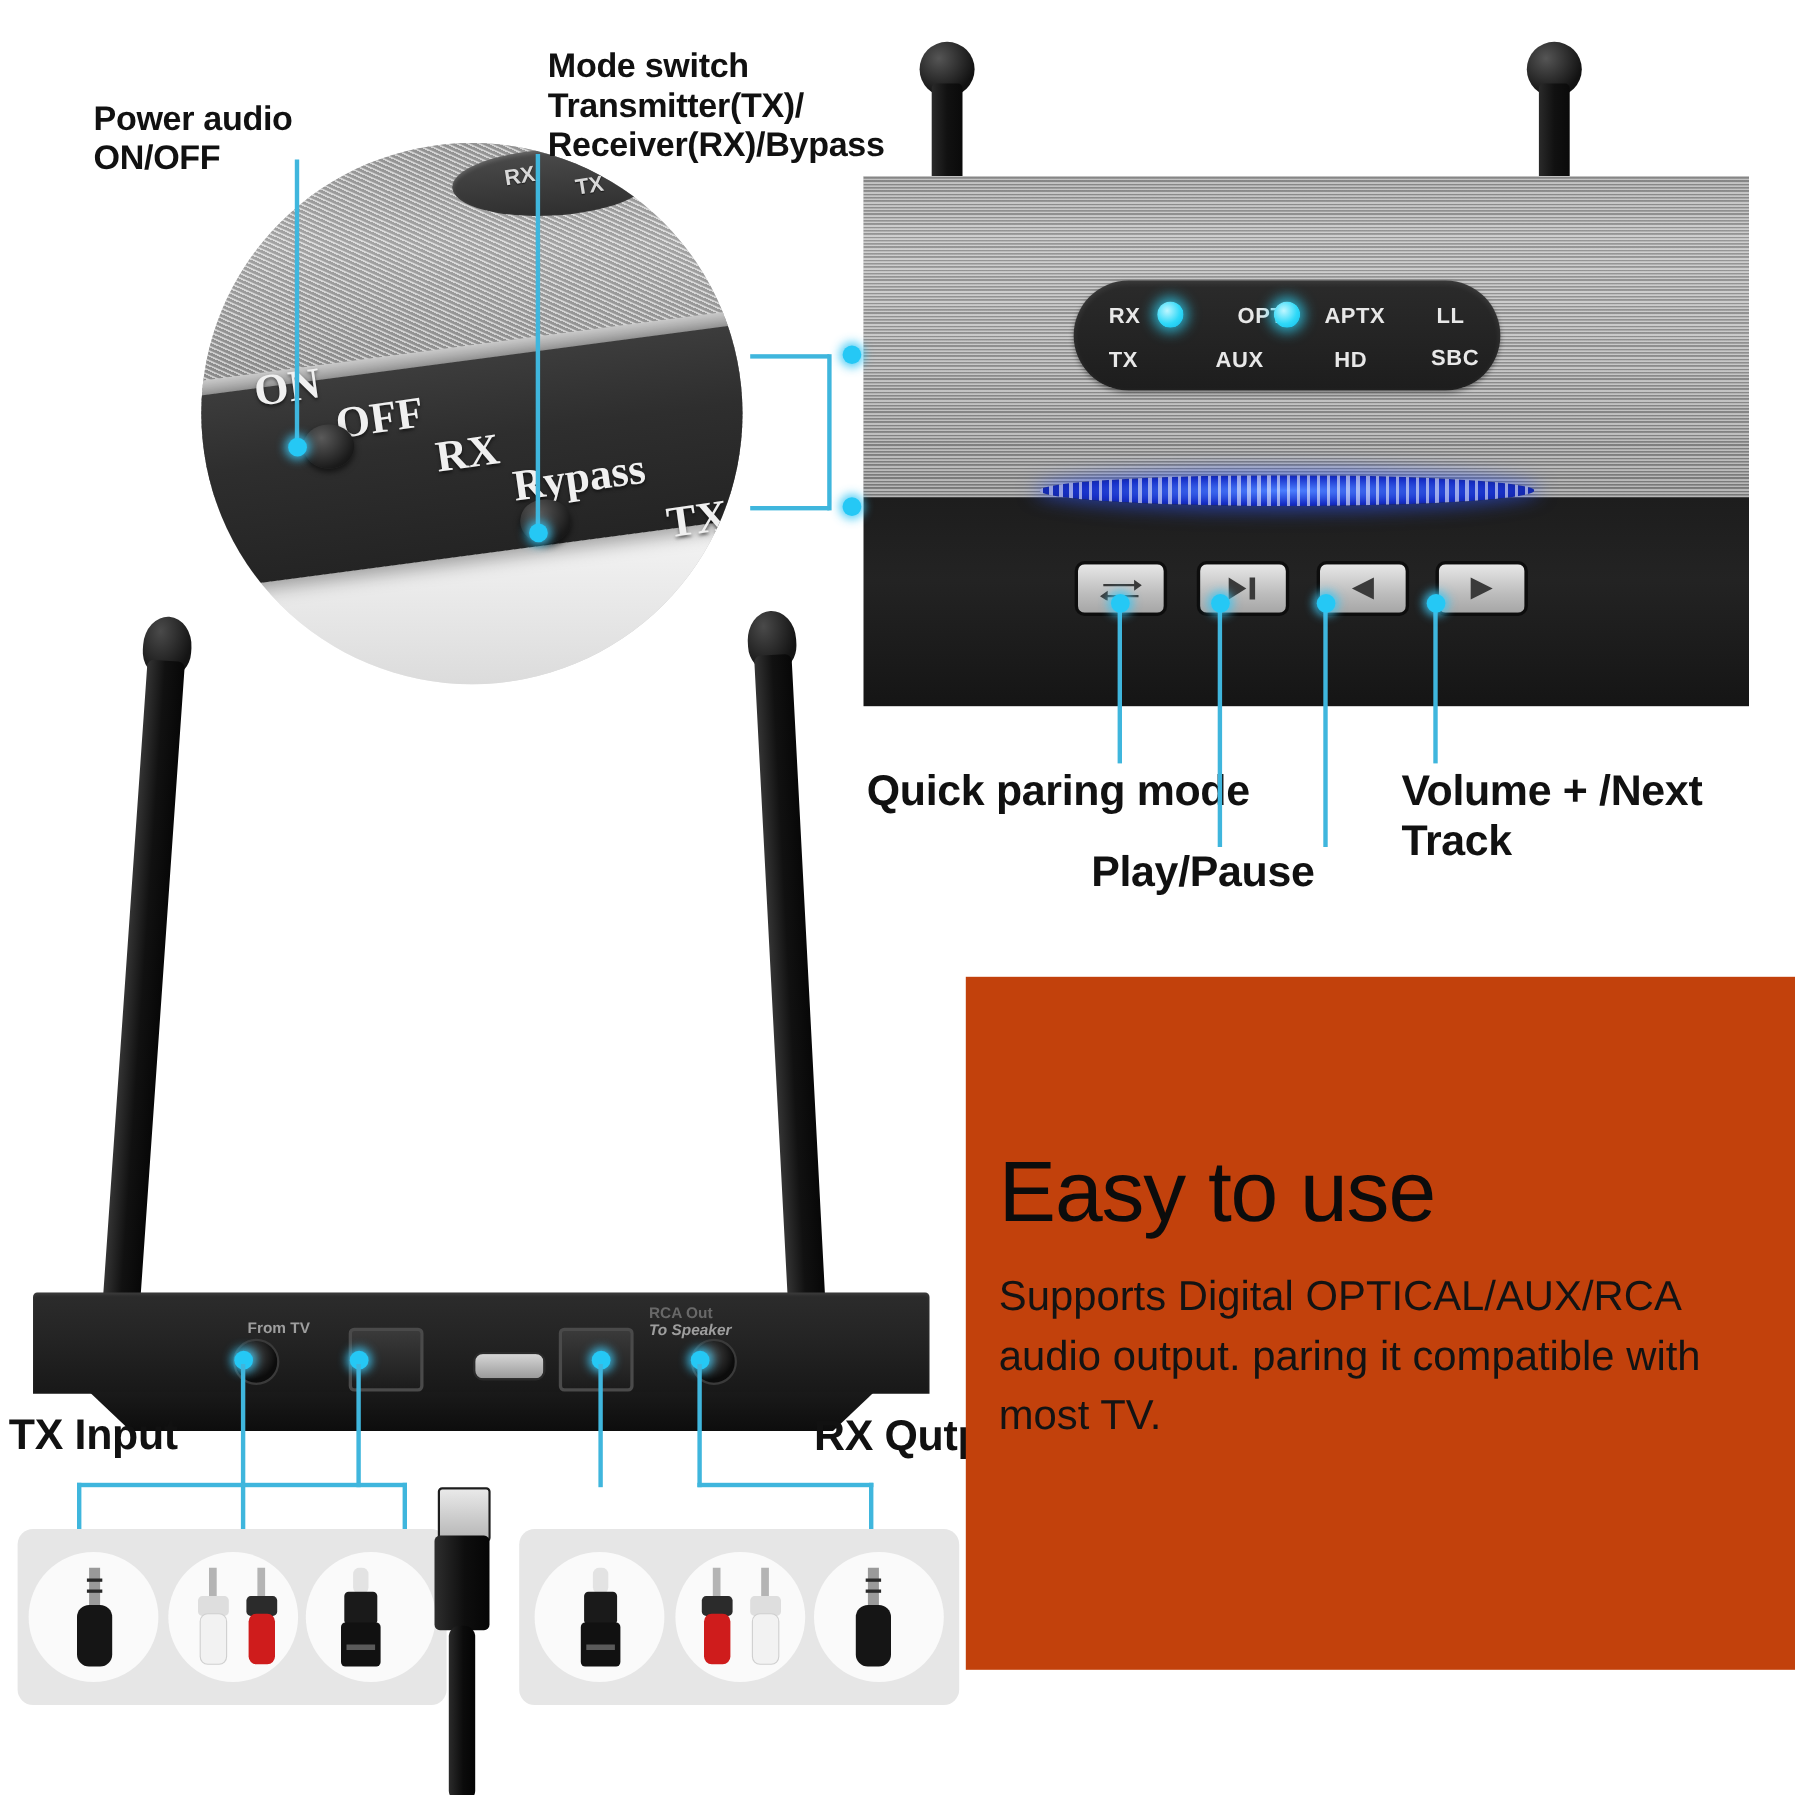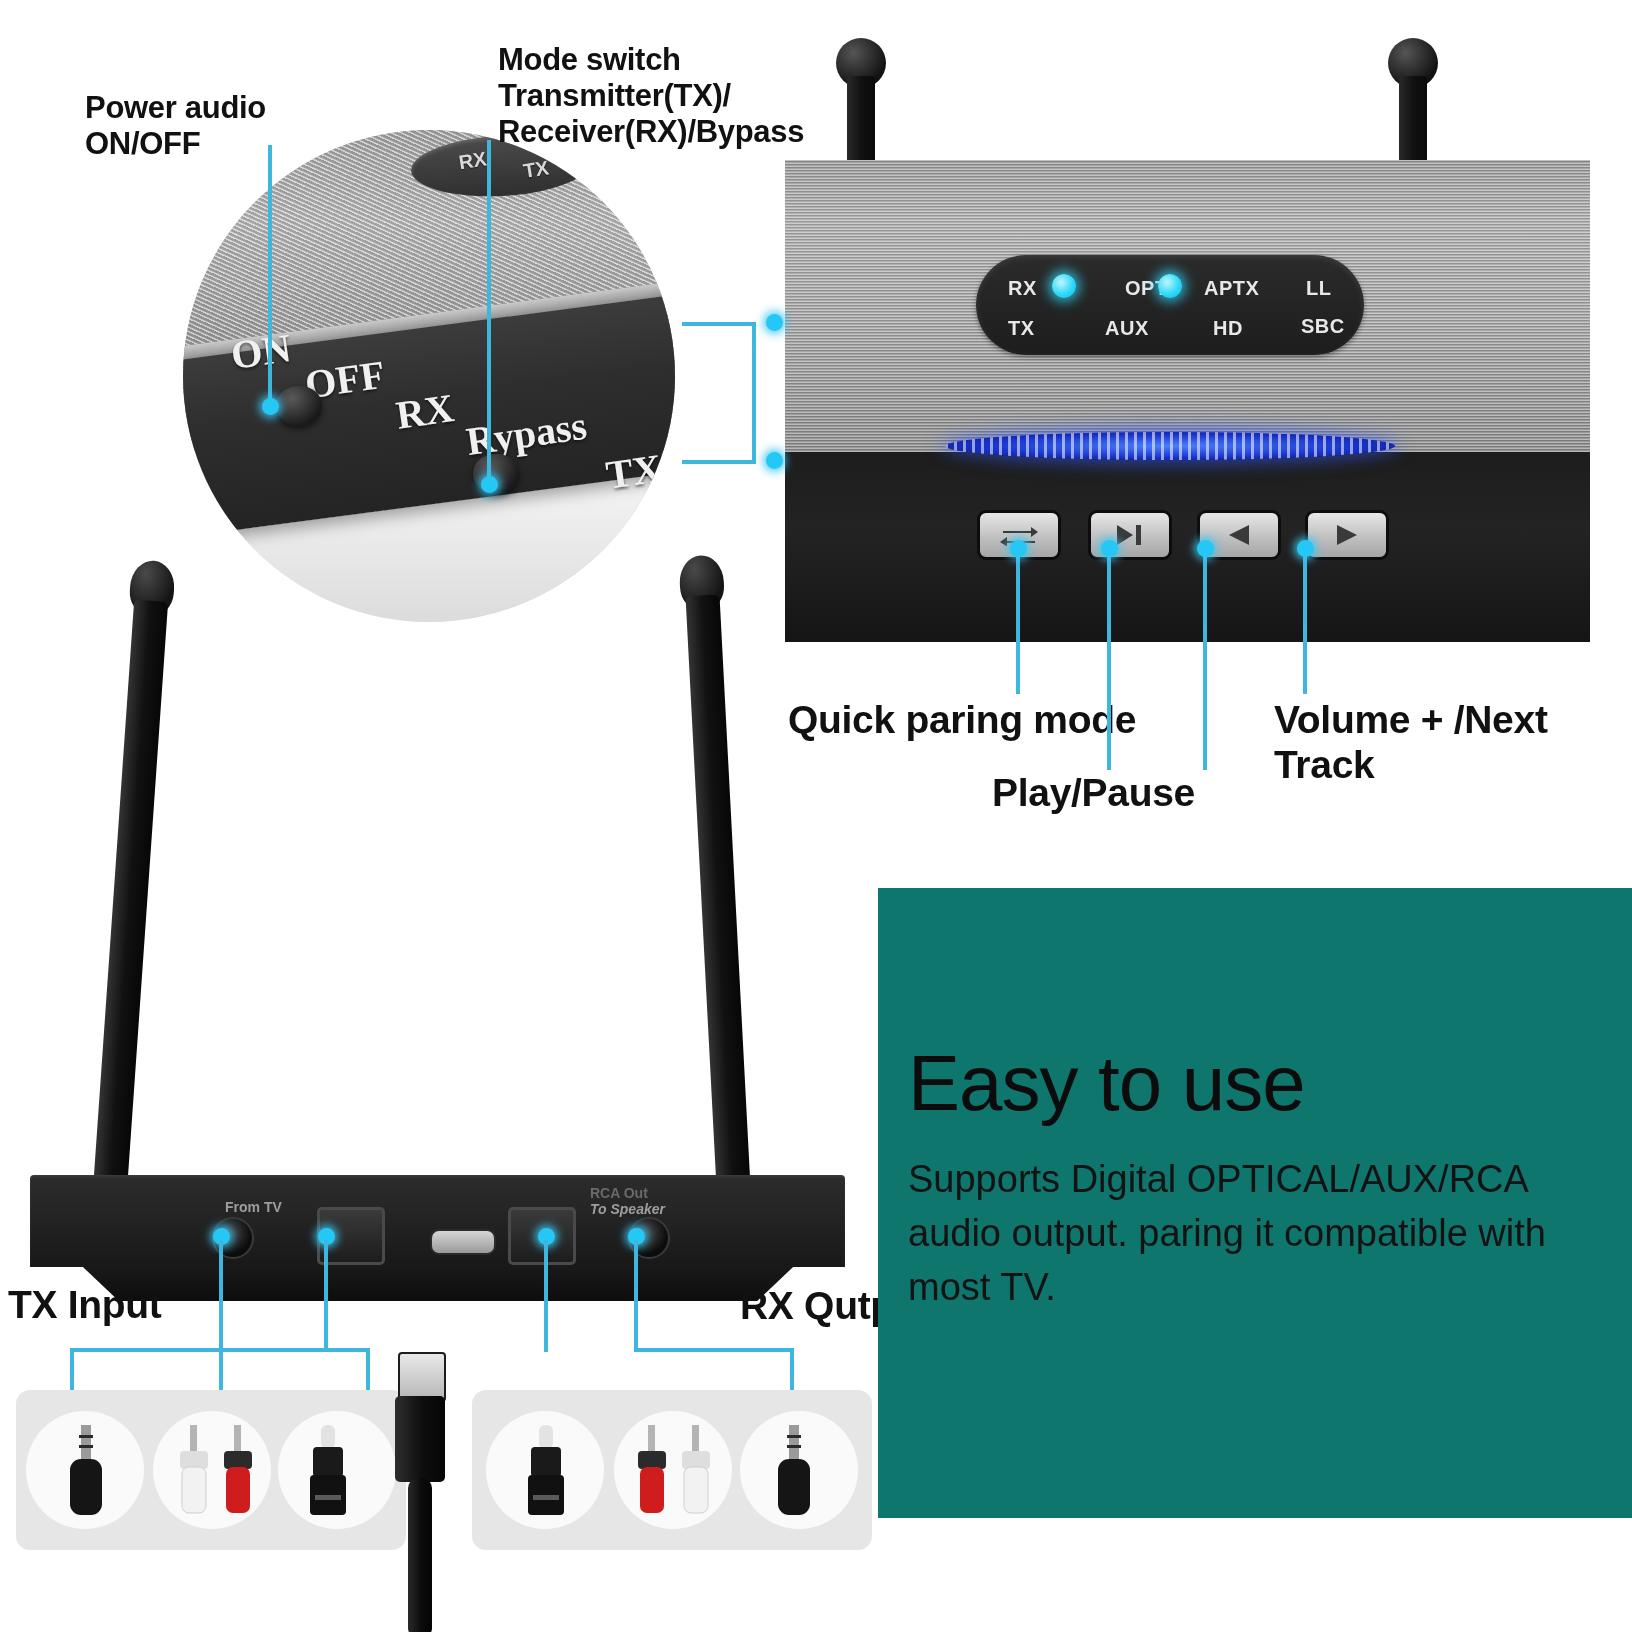--- a/index.html
+++ b/index.html
@@ -151,21 +151,21 @@
     background:radial-gradient(ellipse at 34% 25%, #4a4a4a, #141414 72%);}
   .tall-ant .rod{position:absolute;left:5px;top:40px;width:34px;
     background:linear-gradient(90deg,#343434,#111 48%,#070707);border-radius:6px;}
 
   
   .conn-strip{position:absolute;background:#e6e6e6;border-radius:14px;}
   .conn-circle{position:absolute;width:118px;height:118px;border-radius:50%;background:#fafafa;}
 
   
   #info-panel{
-    left:878px;top:888px;width:754px;height:630px;background:#0f766e;
+    left:878px;top:888px;width:754px;height:630px;background:#c2410c;
   }
   #info-title{position:absolute;left:30px;top:150px;font-size:78px;color:#0c0c0c;
     font-weight:normal;letter-spacing:-1px;}
   #info-body{position:absolute;left:30px;top:265px;width:720px;font-size:38px;
     color:#131313;line-height:1.42;}
 
   
   #usb-cable{position:absolute;left:398px;top:1352px;width:44px;height:280px;}
   #usb-head{position:absolute;left:0;top:0;width:44px;height:46px;border-radius:4px;
     background:linear-gradient(180deg,#e9e9e9,#b5b5b5);border:2px solid #1d1d1d;}

